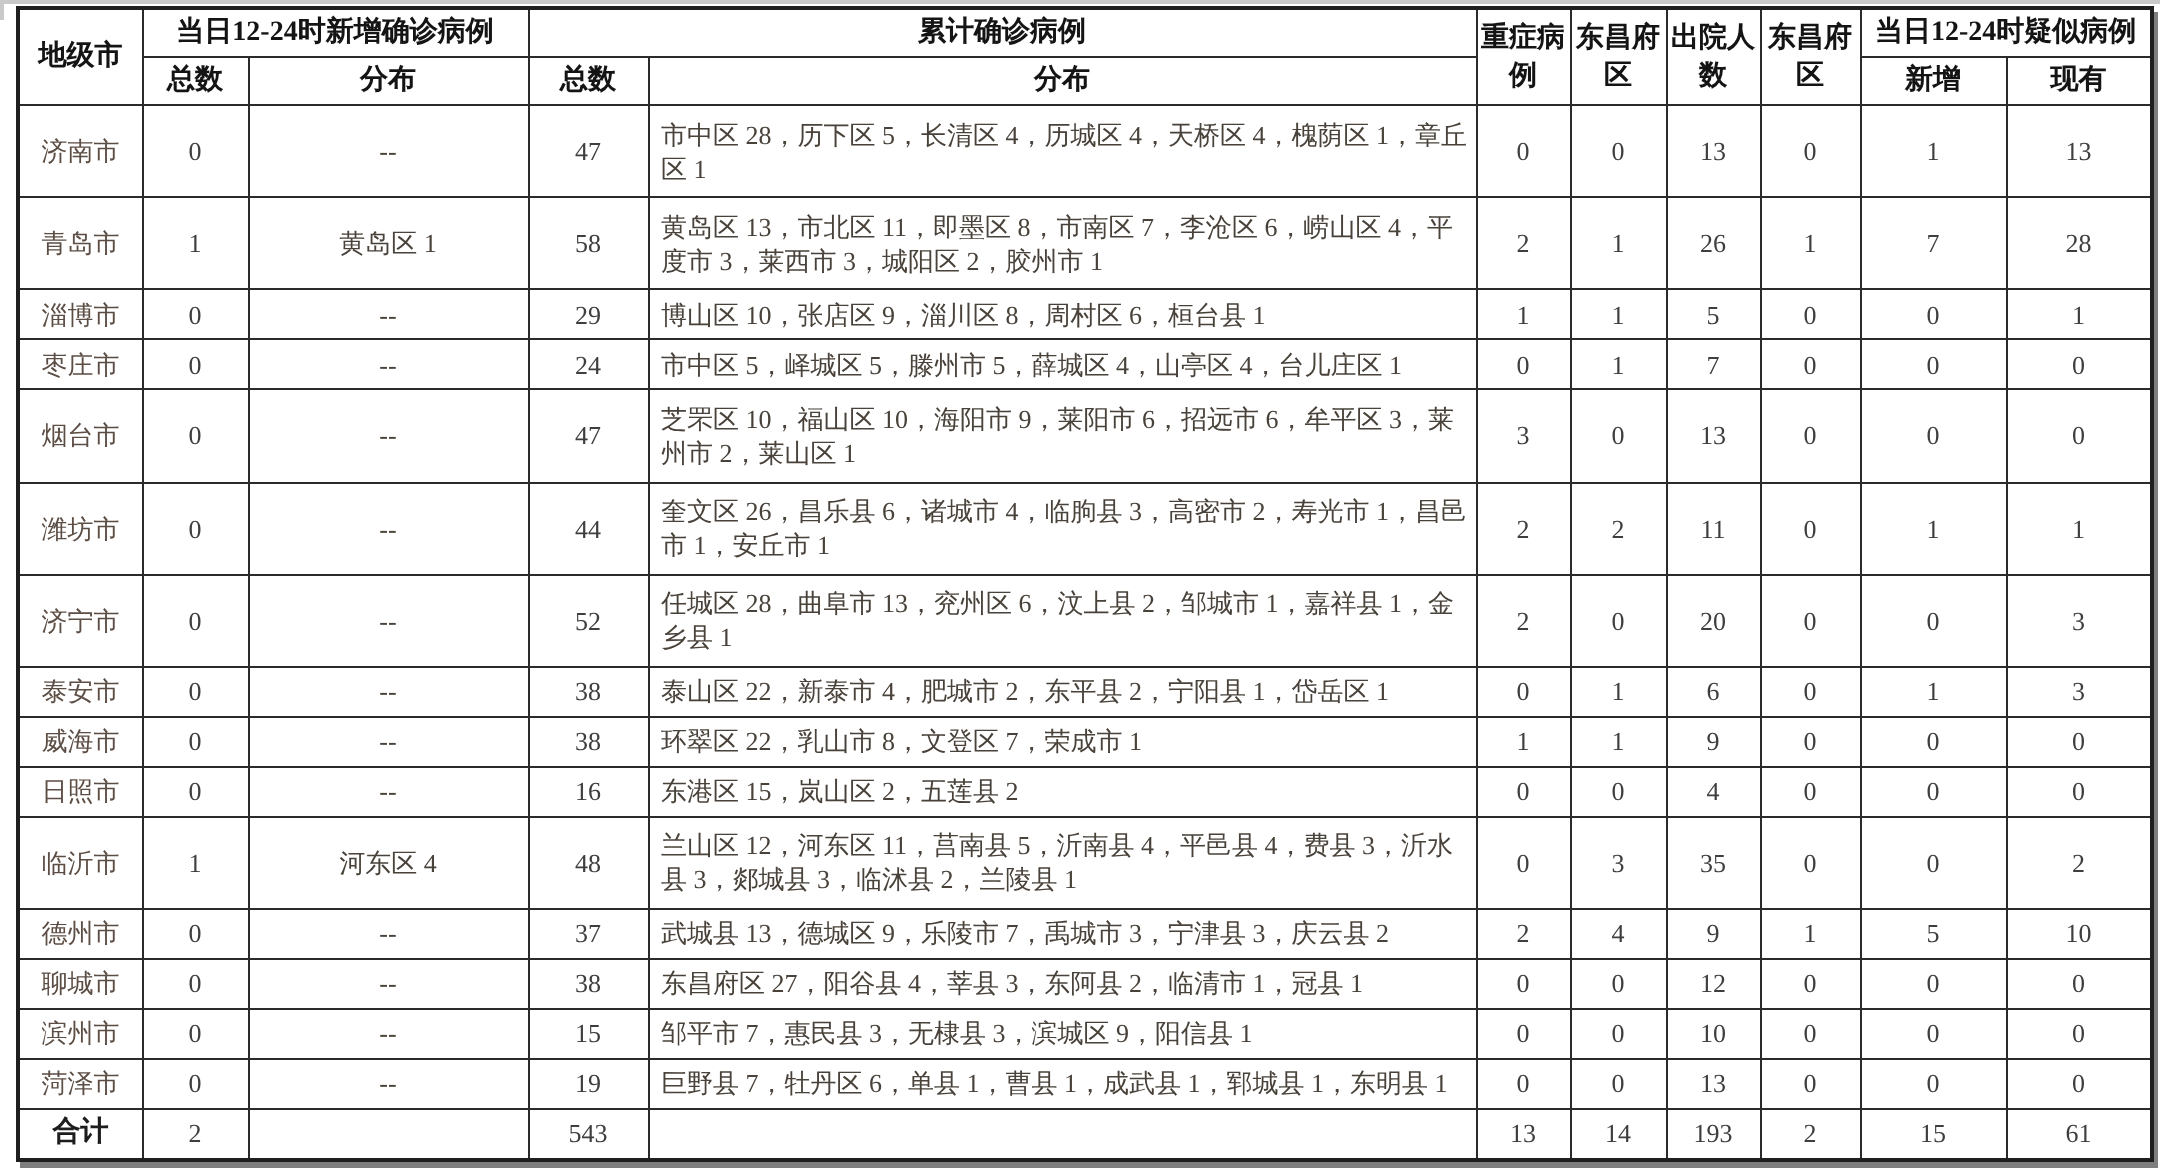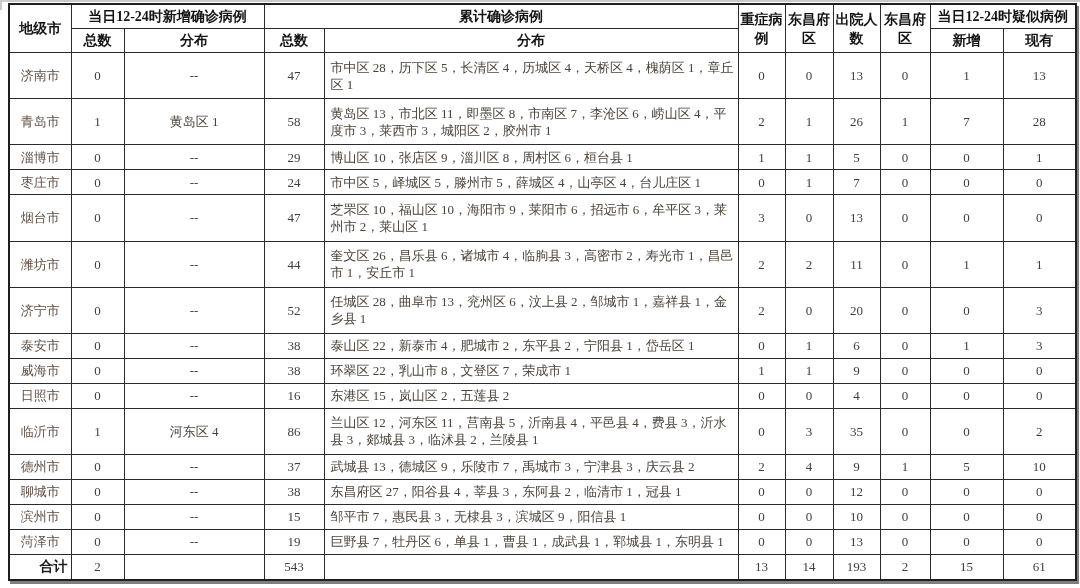--- a/index.html
+++ b/index.html
@@ -38,21 +38,21 @@
   td {
     font-size: 13px; line-height: 17px;
     color: #3e3e3e;
     padding: 1px 3px;
     text-align: center; vertical-align: middle;
   }
   td.city { color: #5c4e45; margin-top: 44px; }
   td.dist { text-align: left; color: #49423a; padding-left: 6px; }
   td.newdist { color: #49423a; }
   tr.total-row td { font-size: 13px; }
-  tr.total-row td.city { font-weight: bold; color: #1d1d1d; font-size: 14px; text-align: right; }
+  tr.total-row td.city { font-weight: bold; color: #1d1d1d; font-size: 14px; }
 </style>
 </head>
 <body>
 
 <div class="page">
   <div class="top-edge"></div>
   <div class="left-edge"></div>
 
   <table class="cases">
     <colgroup>
@@ -216,21 +216,21 @@
       <td>0</td>
       <td>4</td>
       <td>0</td>
       <td>0</td>
       <td>0</td>
     </tr>
         <tr>
       <td class="city">临沂市</td>
       <td>1</td>
       <td class="newdist">河东区 4</td>
-      <td>86</td>
+      <td>48</td>
       <td class="dist">兰山区 12，河东区 11，莒南县 5，沂南县 4，平邑县 4，费县 3，沂水县 3，郯城县 3，临沭县 2，兰陵县 1</td>
       <td>0</td>
       <td>3</td>
       <td>35</td>
       <td>0</td>
       <td>0</td>
       <td>2</td>
     </tr>
         <tr>
       <td class="city">德州市</td>

